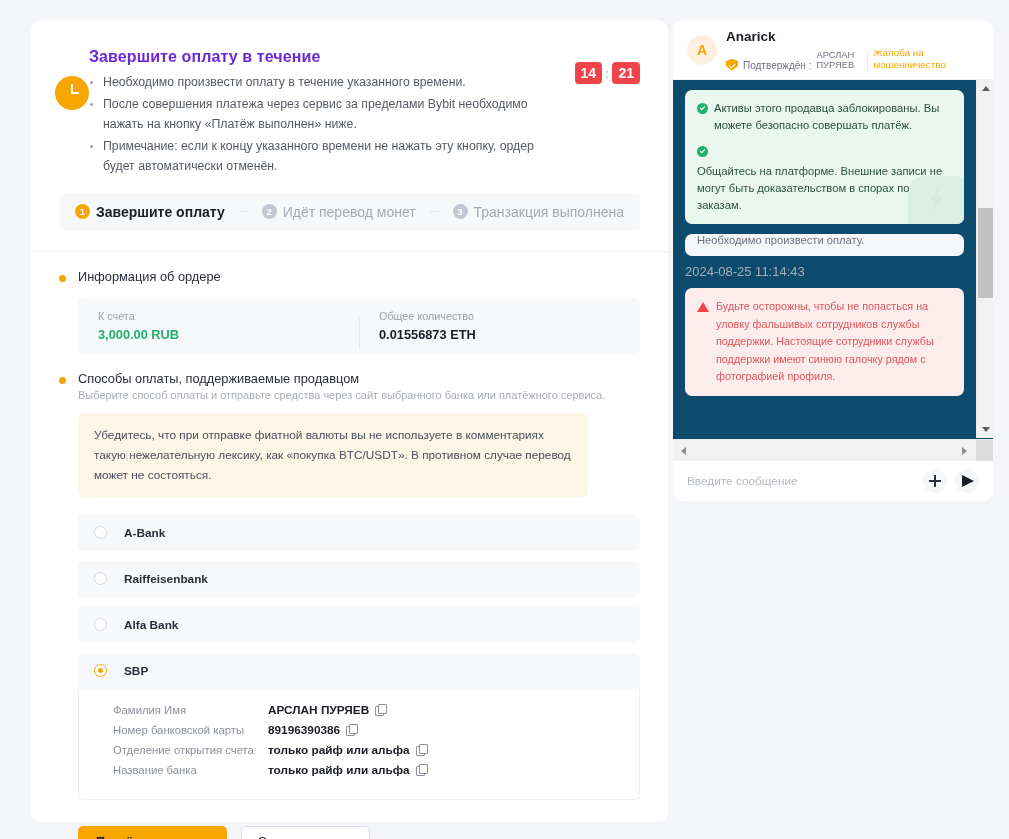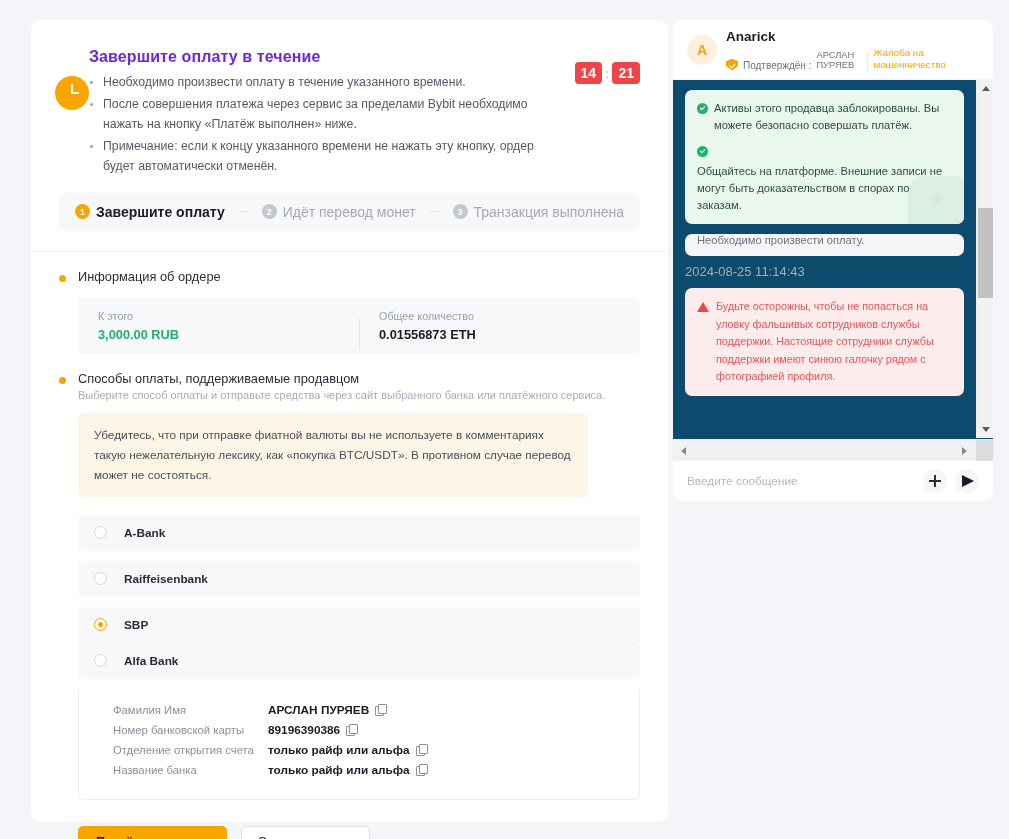--- a/index.html
+++ b/index.html
@@ -353,21 +353,21 @@
     <div class="divider"></div>
 
     <div class="section">
       <div class="sec-head">
         <span class="sec-dot"></span>
         <span class="sec-title">Информация об ордере</span>
       </div>
 
       <div class="order-box">
         <div class="order-cell">
-          <div class="order-label">К этого</div>
+          <div class="order-label">К счета</div>
           <div class="order-value green">3,000.00 RUB</div>
         </div>
         <div class="order-cell">
           <div class="order-label">Общее количество</div>
           <div class="order-value">0.01556873 ETH</div>
         </div>
       </div>
     </div>
 
     <div class="section">
@@ -383,27 +383,27 @@
 
       <div class="methods">
         <div class="method">
           <span class="radio"></span>
           <span class="method-name">A-Bank</span>
         </div>
         <div class="method">
           <span class="radio"></span>
           <span class="method-name">Raiffeisenbank</span>
         </div>
+        <div class="method">
+          <span class="radio"></span>
+          <span class="method-name">Alfa Bank</span>
+        </div>
         <div class="method selected">
           <span class="radio on"></span>
           <span class="method-name">SBP</span>
-        </div>
-        <div class="method">
-          <span class="radio"></span>
-          <span class="method-name">Alfa Bank</span>
         </div>
 
         <div class="method-details">
           <div class="detail-row">
             <span class="detail-label">Фамилия Имя</span>
             <span class="detail-value">АРСЛАН ПУРЯЕВ</span>
             <span class="copy-icon"></span>
           </div>
           <div class="detail-row">
             <span class="detail-label">Номер банковской карты</span>

